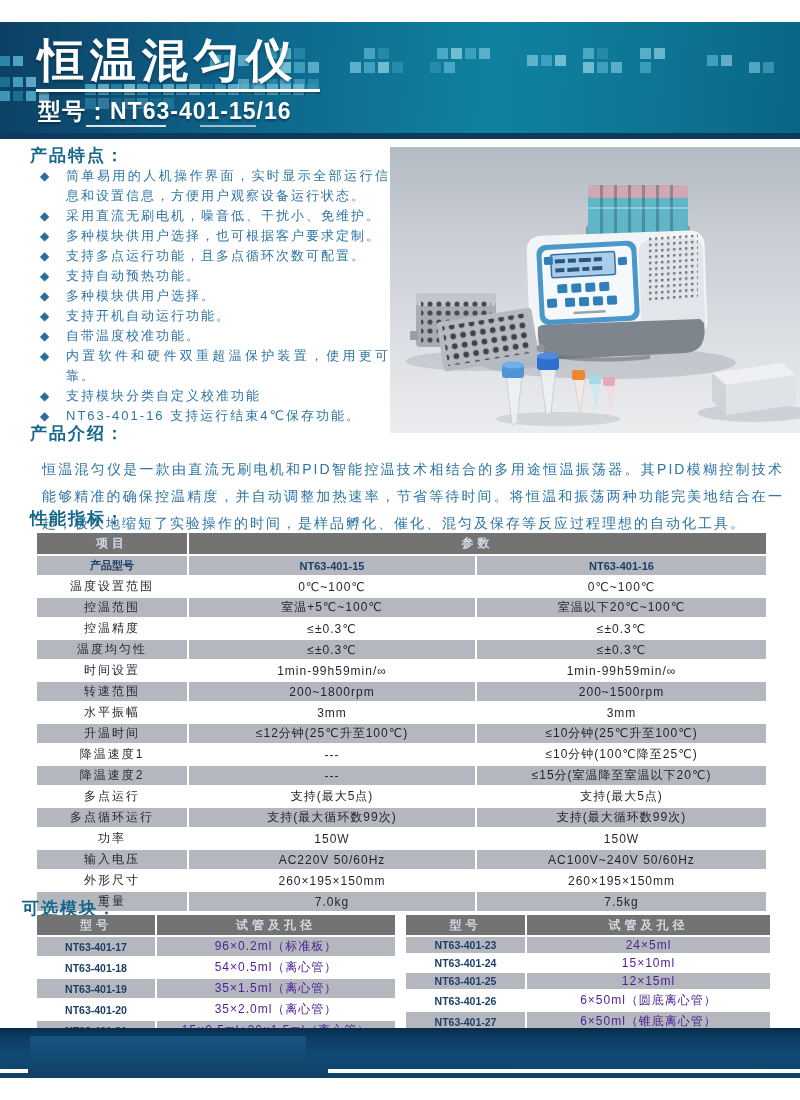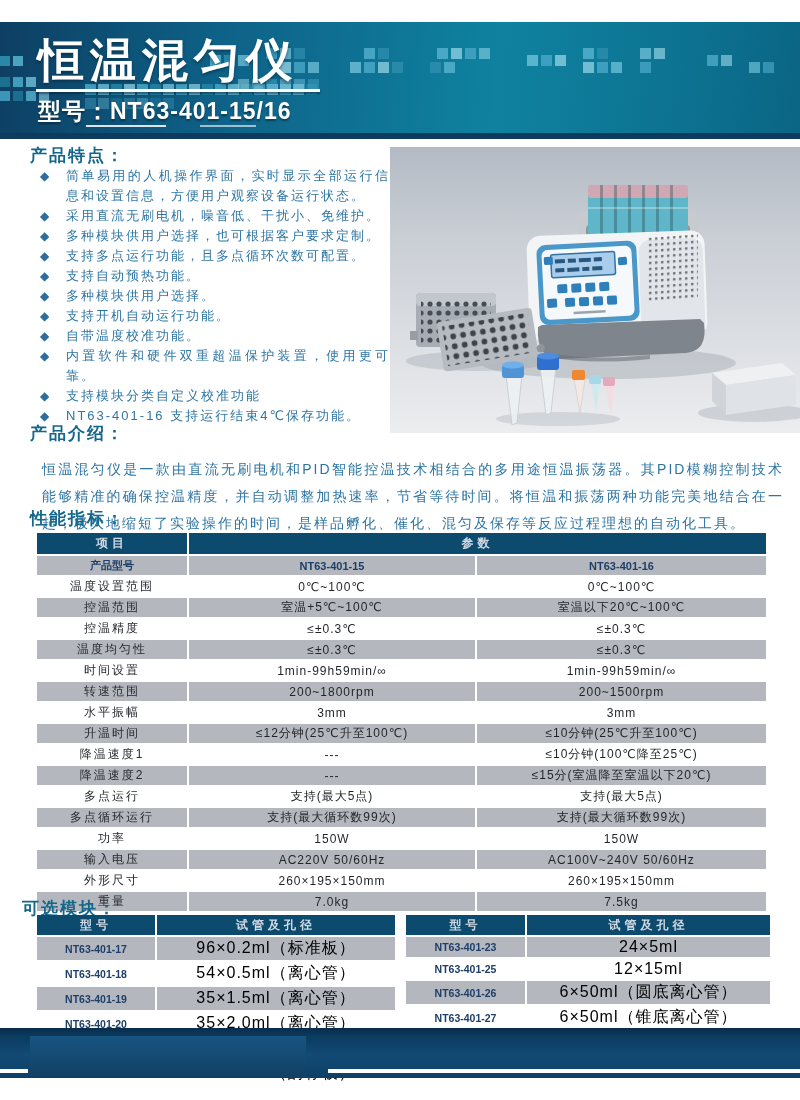--- a/index.html
+++ b/index.html
@@ -32,35 +32,35 @@
 
   
   .photo{position:absolute;left:390px;top:147px;width:410px;height:286px;margin:0;}
 
   
   .intro-p{position:absolute;left:30px;top:444px;width:742px;margin:12px;color:#2e75a3;
     font-size:14px;line-height:27px;letter-spacing:2px;text-align:justify;}
 
   
   table{border-collapse:separate;border-spacing:2px;table-layout:fixed;}
-  th{background:#0c4a6e;color:#d3dae3;font-weight:bold;letter-spacing:4px;}
+  th{background:#737373;color:#d3dae3;font-weight:bold;letter-spacing:4px;}
   td{text-align:center;overflow:hidden;white-space:nowrap;}
   tbody tr:nth-of-type(odd) td{background:#b4b8be;}
   tbody tr:nth-of-type(even) td{background:#ffffff;}
 
   .spec-table{position:absolute;left:35px;top:531px;width:733px;}
   .spec-table th{height:19px;font-size:12px;}
   .spec-table td{height:17px;font-size:12px;color:#1f2226;letter-spacing:1px;}
   .spec-table td.lbl{letter-spacing:2px;color:#26292e;}
   .spec-table tbody tr:first-of-type td{font-weight:bold;color:#1d3e68;font-size:11px;letter-spacing:0;}
   .spec-table .cA{width:150px;}.spec-table .cB{width:286px;}.spec-table .cC{width:289px;}
 
   .mod-table{position:absolute;top:913px;}
   .mod-table th{height:18px;font-size:12px;}
-  .mod-table td{height:12px;font-size:16px;color:#000000;letter-spacing:1px;}
+  .mod-table td{height:12px;font-size:12px;color:#4c1d95;letter-spacing:1px;}
   .mod-table td.model{font-weight:bold;color:#1d3e68;font-size:10.5px;letter-spacing:0;}
   .mod-left{left:35px;width:360px;}
   .mod-right{left:404px;width:366px;}
   .mod-left .cA{width:118px;}.mod-left .cB{width:238px;}
   .mod-right .cA{width:119px;}.mod-right .cB{width:243px;}
   .mod-right tbody tr:last-of-type td.model{font-weight:normal;color:#26292e;font-size:12px;letter-spacing:2px;}
 
   
   .footer{position:absolute;left:0;top:1028px;width:800px;height:50px;
     background:linear-gradient(180deg,#082c4b 0%,#0d3c62 18%,#114a75 55%,#0e4066 100%);}
@@ -514,20 +514,24 @@
         <th>试管及孔径</th>
       </tr>
     </thead>
     <tbody>
 
         <tr>
           <td class="model">NT63-401-23</td>
           <td>24×5ml</td>
         </tr>
 
+        <tr>
+          <td class="model">NT63-401-24</td>
+          <td>15×10ml</td>
+        </tr>
 
         <tr>
           <td class="model">NT63-401-25</td>
           <td>12×15ml</td>
         </tr>
 
         <tr>
           <td class="model">NT63-401-26</td>
           <td>6×50ml（圆底离心管）</td>
         </tr>

